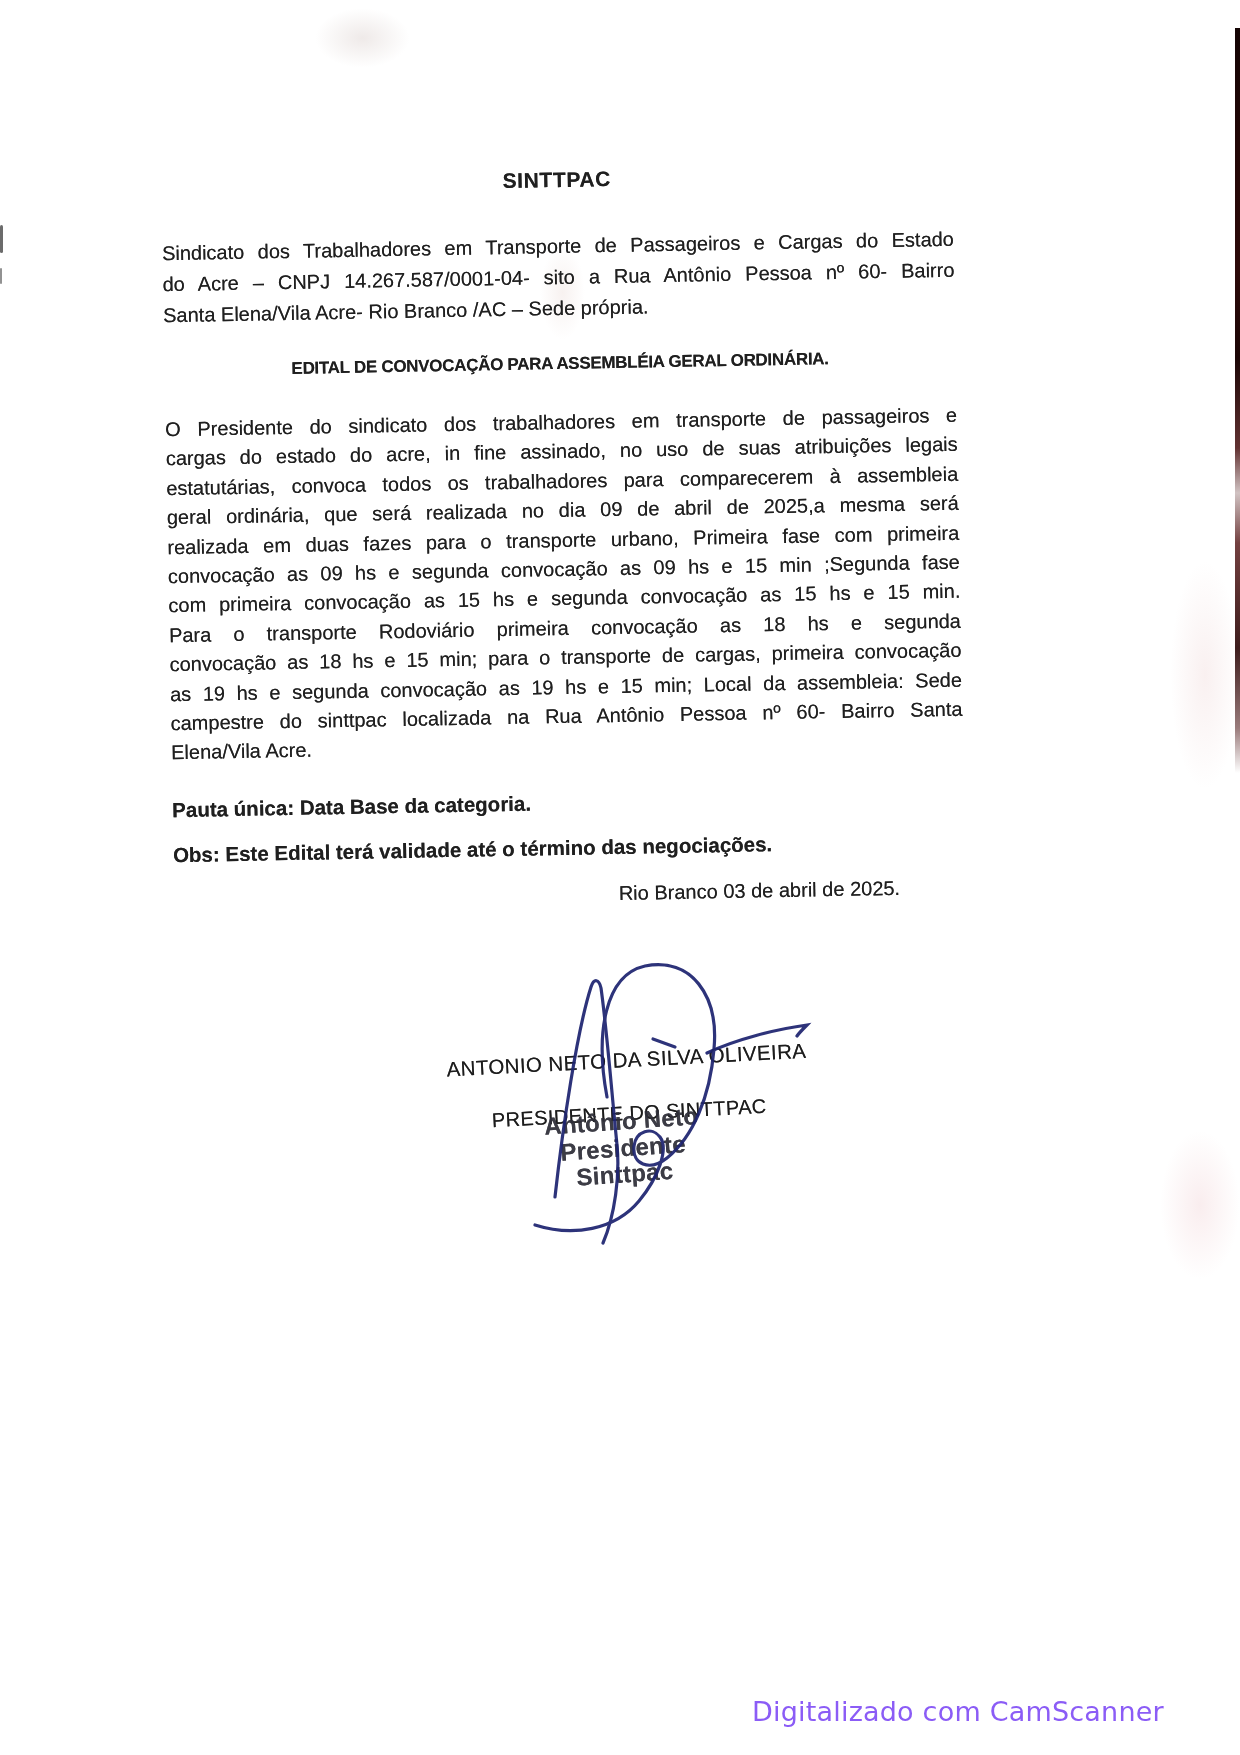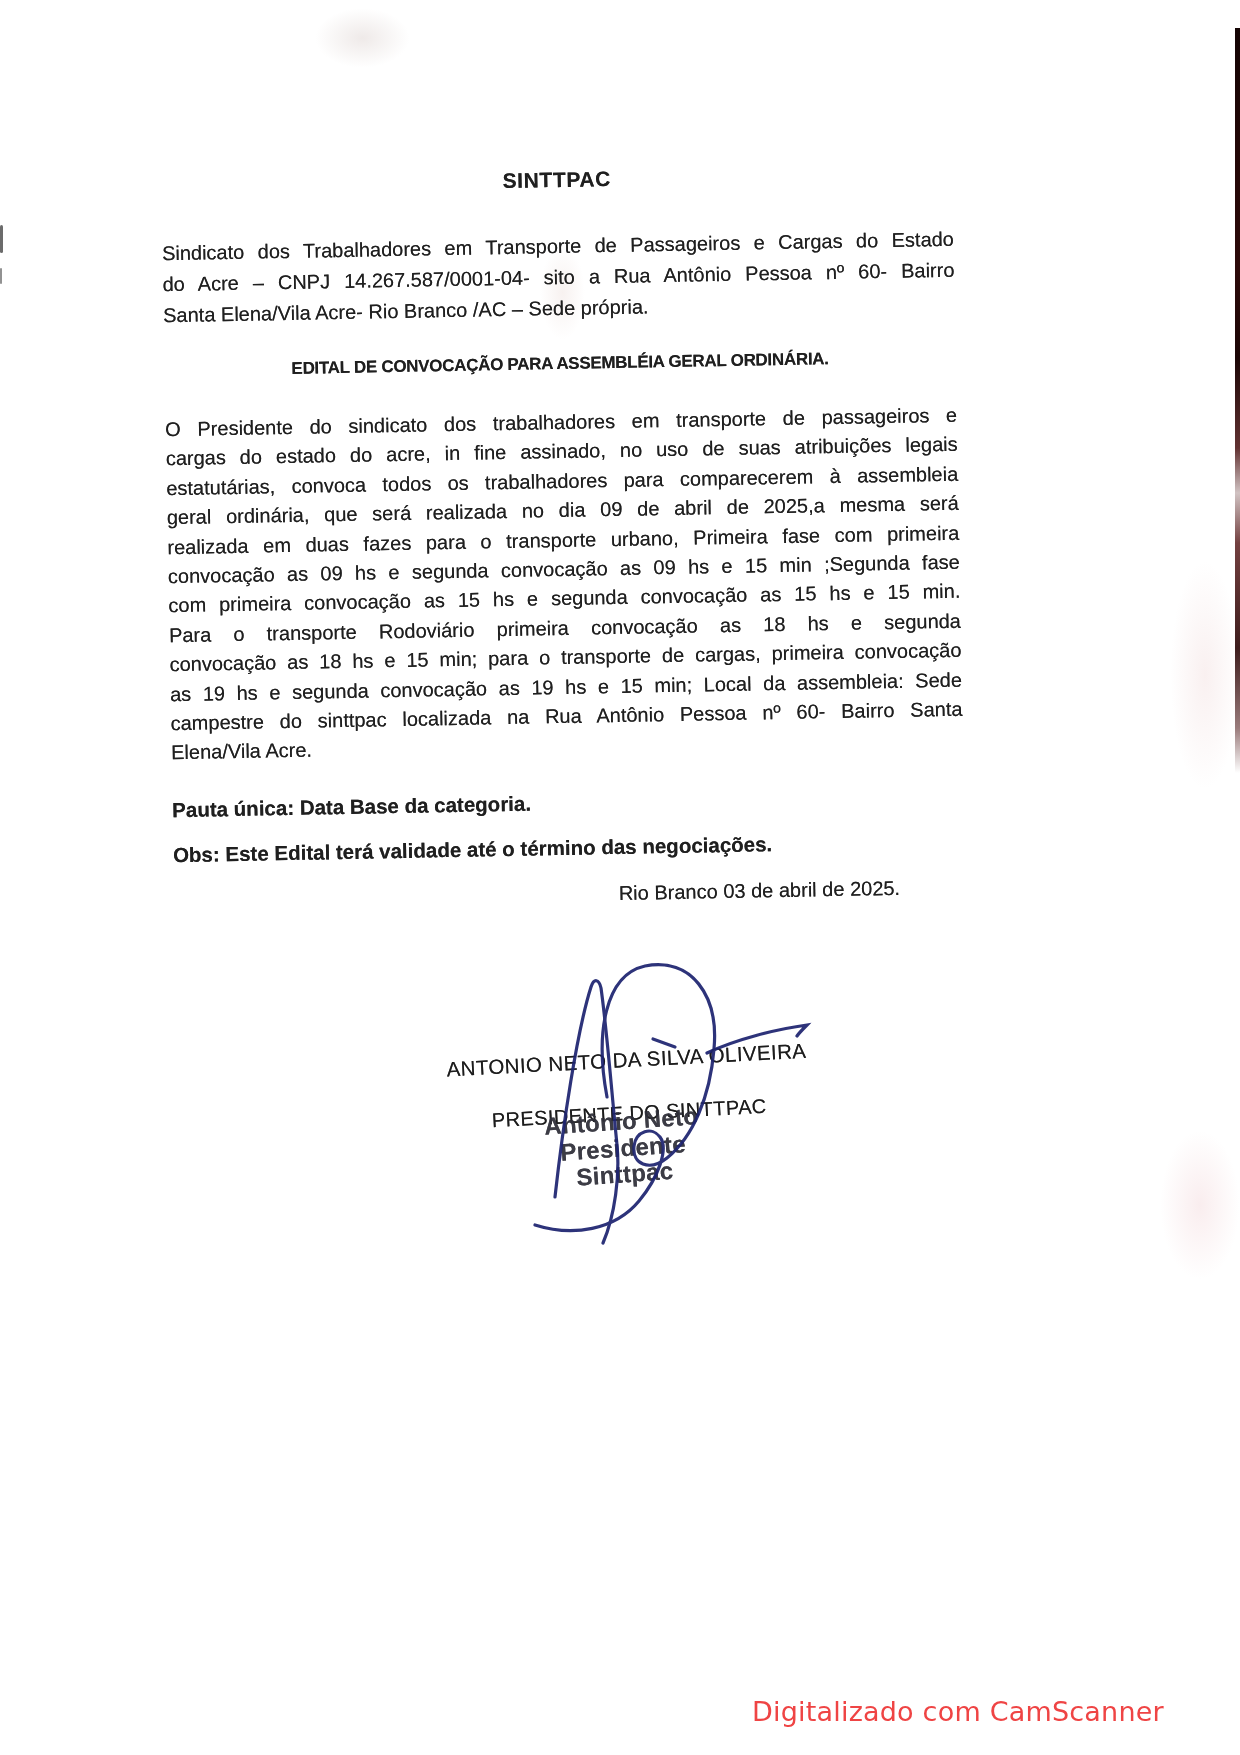--- a/index.html
+++ b/index.html
@@ -39,21 +39,21 @@
   .sig-role { position:absolute; top:54px; left:0; width:100%; text-align:center; font-size:20px; letter-spacing:.4px; color:#1c1c1c; text-shadow:0 0 .5px rgba(25,25,25,.7); }
   .stamp {
     position:absolute; top:60px; left:-8px; width:400px; text-align:center;
     transform:rotate(-1deg); color:#2e2e38; opacity:.93;
   }
   .stamp div { font-size:24px; font-weight:700; line-height:26.5px; letter-spacing:.3px; text-shadow:0 0 .6px rgba(40,40,50,.8); }
   .signature-svg { position:absolute; left:455px; top:935px; z-index:5; }
 
   
   .cam-footer {
-    position:absolute; left:752px; top:1696px; font-size:27px; color:#ef4444;
+    position:absolute; left:752px; top:1696px; font-size:27px; color:#8b5cf6;
     font-family:"DejaVu Sans", sans-serif; letter-spacing:.2px;
   }
 
   
   .edge-line {
     position:absolute; right:0; top:28px; width:5px; height:745px;
     background:linear-gradient(to bottom,
       #140404 0px, #230707 120px, #2d0a0a 240px, #1c0606 330px,
       rgba(70,14,14,.85) 420px, rgba(70,14,14,.25) 465px,
       rgba(80,16,16,.8) 515px, rgba(45,9,9,.92) 620px,

